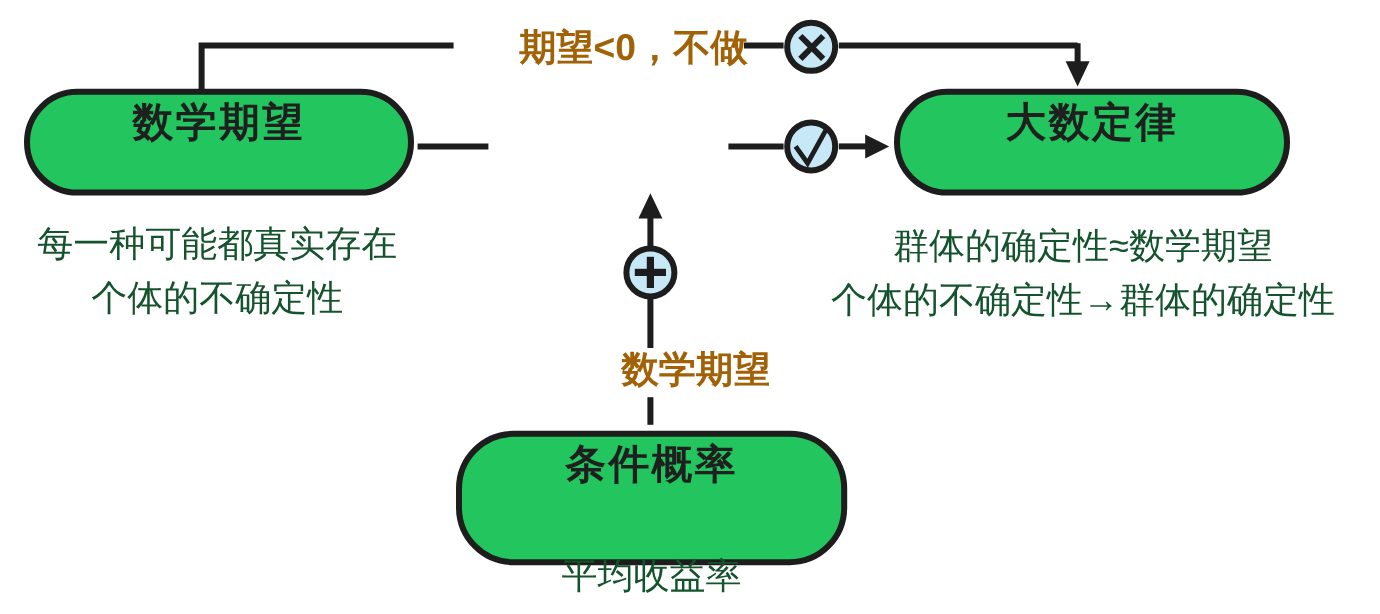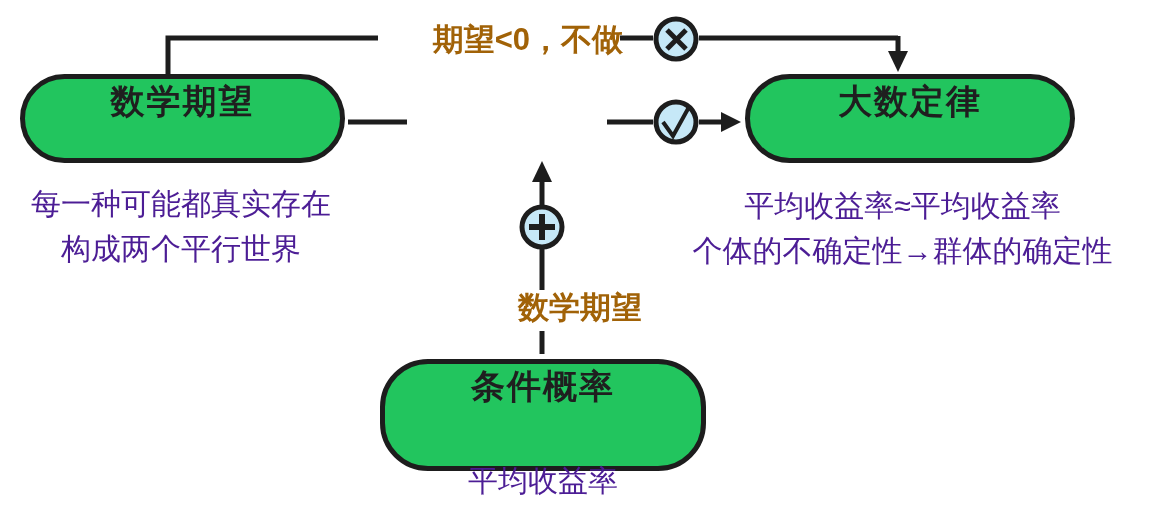--- a/index.html
+++ b/index.html
@@ -35,21 +35,21 @@
     font-weight:600;
     color:#a16207;
     text-align:right;
     white-space:nowrap;
     line-height:1;
   }
   .caption{
     position:absolute;
     font-size:30px;
     font-weight:500;
-    color:#4c1d95;
+    color:#14532d;
     text-align:center;
     line-height:45px;
     white-space:nowrap;
   }
 </style>
 </head>
 <body>
 
 <div class="canvas">
 
@@ -105,23 +105,23 @@
     <span class="node-label">条件概率</span>
   </div>
 
   <div class="edge-label" style="left:383px;top:24px;width:240px;">期望&lt;0，不做</div>
 
 
   <div class="edge-label" style="left:442px;top:292px;width:200px;">数学期望</div>
 
   <div class="caption" style="left:2px;top:181px;width:358px;">
     <div>每一种可能都真实存在</div>
-    <div>构成两个平行世界</div>
+    <div>个体的不确定性</div>
   </div>
 
   <div class="caption" style="left:655px;top:183px;width:495px;">
-    <div>平均收益率≈平均收益率</div>
+    <div>群体的确定性≈数学期望</div>
     <div>个体的不确定性→群体的确定性</div>
   </div>
 
   <div class="caption" style="left:443px;top:458px;width:200px;">平均收益率</div>
 
 </div>
 
 </body></html>

